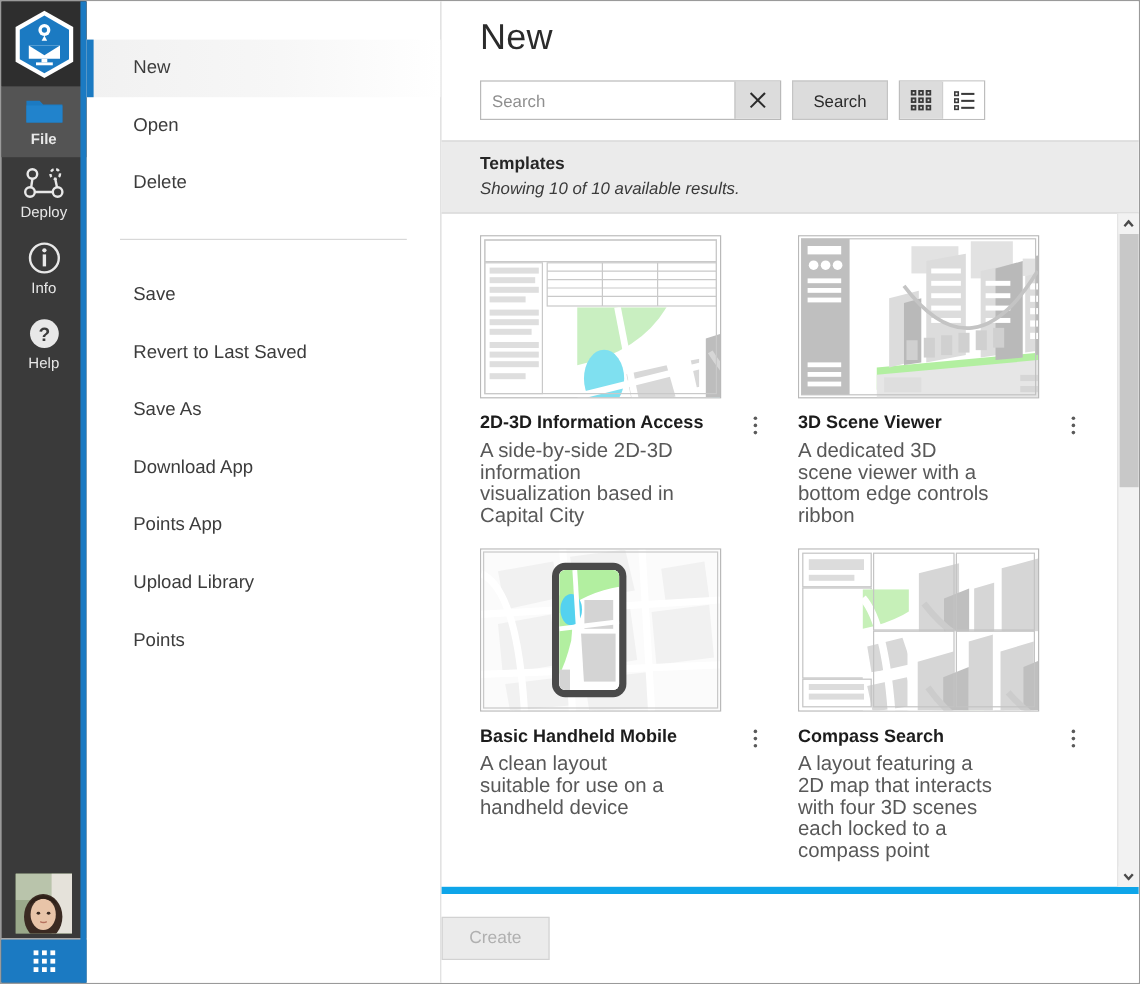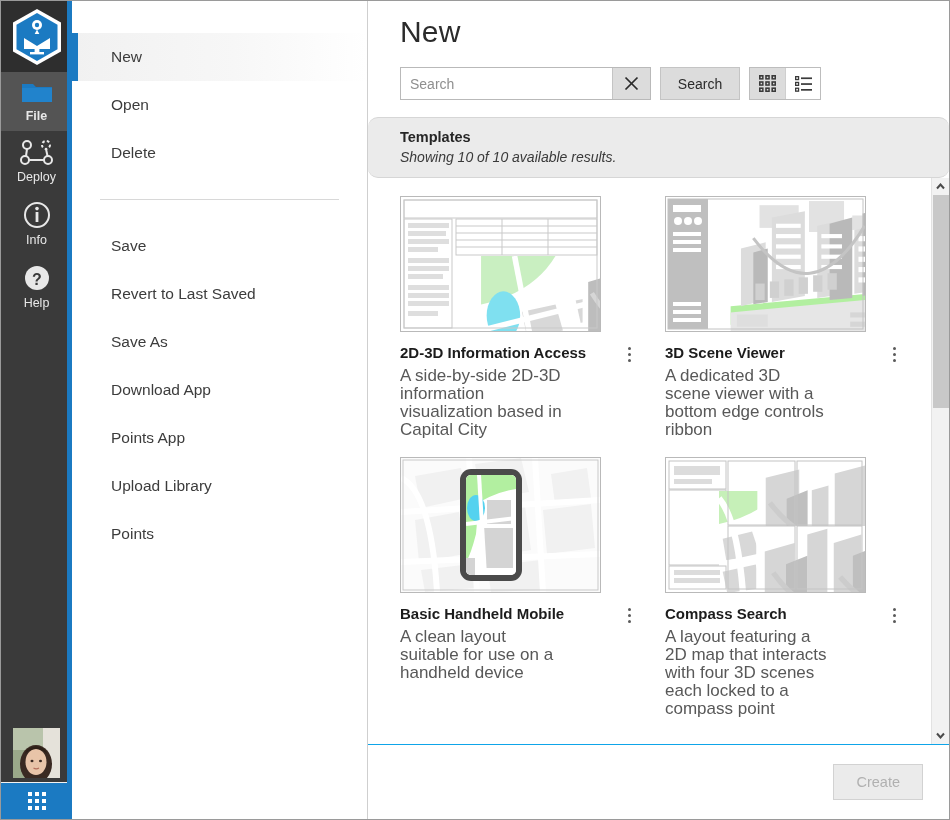--- a/index.html
+++ b/index.html
@@ -187,35 +187,34 @@
     box-sizing:border-box;
   }
   .vt-btn.on { background: #dcdcdc; }
   .vt-btn + .vt-btn { border-left: 1px solid #cfcfcf; }
 
   .section-head {
     background: #ebebeb;
     border-top: 1px solid #d6d6d6;
     border-bottom: 1px solid #d6d6d6;
     padding: 11px 32px 12px 32px;
-    border-radius: 10px;
   }
   .section-title {
     font-size: 14.5px; font-weight: bold; color: #262626;
     margin: 0 0 4px 0;
   }
   .section-sub {
     font-size: 14px; font-style: italic; color: #3a3a3a; margin: 0;
   }
 
   .results-wrap {
     flex: 1 1 auto;
     display: flex;
     min-height: 0;
-    border-bottom: 1px solid #0ea5e9;
+    border-bottom: 6px solid #0ea5e9;
   }
   .results {
     flex: 1 1 auto;
     overflow: hidden;
     padding: 18px 0 0 0;
     min-width: 0;
   }
   .card-grid {
     display: grid;
     grid-template-columns: 265px 265px;
@@ -279,21 +278,21 @@
   .vs-thumb {
     position: absolute; left: 1px; right: 0; top: 0;
     height: 40%;
     background: #c8c8c8;
     cursor: pointer;
   }
 
   .footer {
     height: 74px;
     flex: 0 0 74px;
-    display: flex; align-items: center; justify-content: flex-end;
+    display: flex; align-items: center; justify-content: flex-start;
     padding-right: 26px;
     background: #ffffff;
   }
   .create-btn {
     min-width: 80px;
     padding: 9px 22px;
     background: #ebebeb;
     border: 1px solid #d2d2d2;
     color: #b0b0b0;
     font-size: 14.5px;

